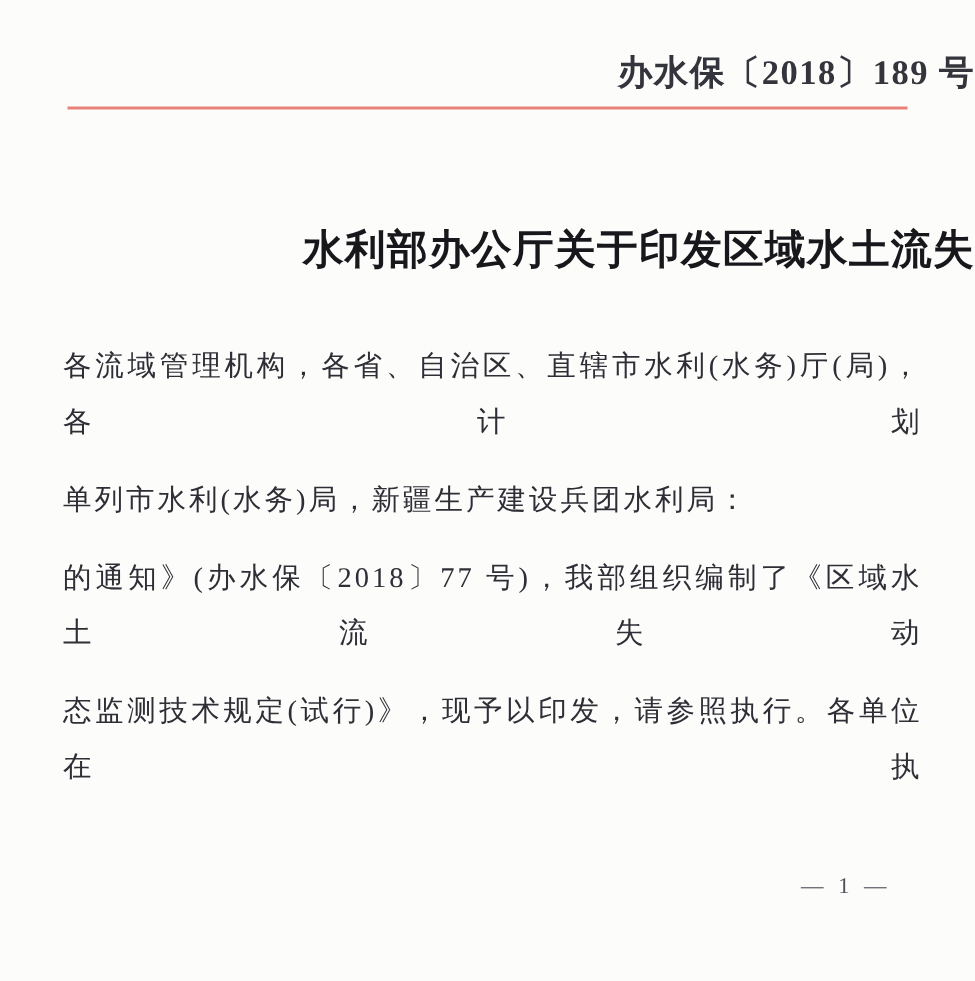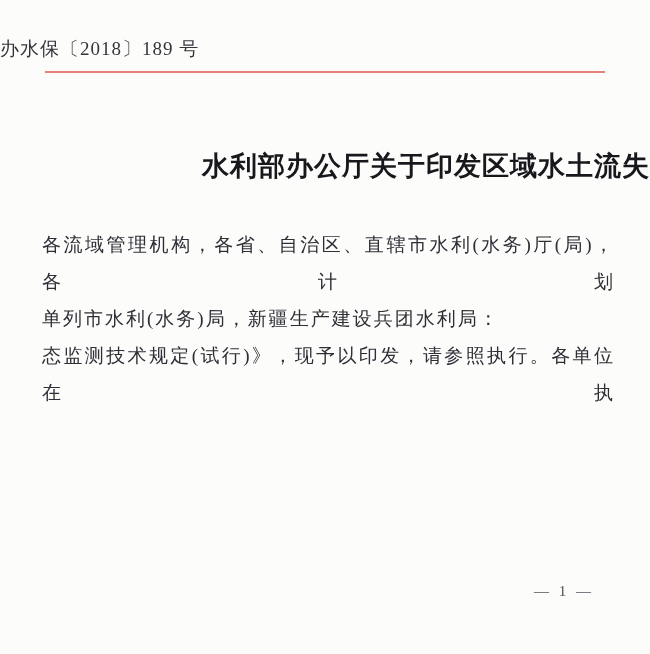--- a/index.html
+++ b/index.html
@@ -11,25 +11,26 @@
     position: relative;
     width: 650px;
     height: 654px;
     background: #fcfcfb;
     font-family: "Liberation Serif", "DejaVu Serif", serif;
     overflow: hidden;
     box-sizing: border-box;
   }
   .doc-number {
     padding-top: 37px;
-    text-align: left;
-    font-size: 19px;
+    text-align: right;
+    font-size: 23px;
     line-height: 24px;
     letter-spacing: 1px;
     color: #34343c;
+    font-weight: bold;
   }
   .divider {
     margin: 10px auto 0 auto;
     width: 560px;
     height: 2px;
     background: #e8817a;
   }
   .title-block {
     margin-top: 70px;
     text-align: right;
@@ -41,20 +42,21 @@
   }
   .body-block {
     margin: 36px 35px 0 42px;
     font-size: 19px;
     line-height: 37px;
     letter-spacing: 2px;
     color: #2e2e36;
   }
   .body-line {
     text-align: justify;
+    margin-top: 15px;
   }
   .body-line.stretch {
     text-align-last: justify;
   }
   .body-line.indent {
     text-indent: 2em;
   }
   .page-footer {
     position: absolute;
     right: 56px;
@@ -73,19 +75,20 @@
 
   <div class="divider"></div>
 
   <div class="title-block">
     <div>水利部办公厅关于印发区域水土流失</div>
   </div>
 
   <div class="body-block">
     <div class="body-line stretch">各流域管理机构，各省、自治区、直辖市水利(水务)厅(局)，各计划</div>
     <div class="body-line">单列市水利(水务)局，新疆生产建设兵团水利局：</div>
+    <div class="body-line stretch">的通知》(办水保〔2018〕77 号)，我部组织编制了《区域水土流失动</div>
     <div class="body-line stretch">态监测技术规定(试行)》，现予以印发，请参照执行。各单位在执</div>
 
   </div>
 
   <div class="page-footer">— 1 —</div>
 
 </div>
 
 </body></html>

